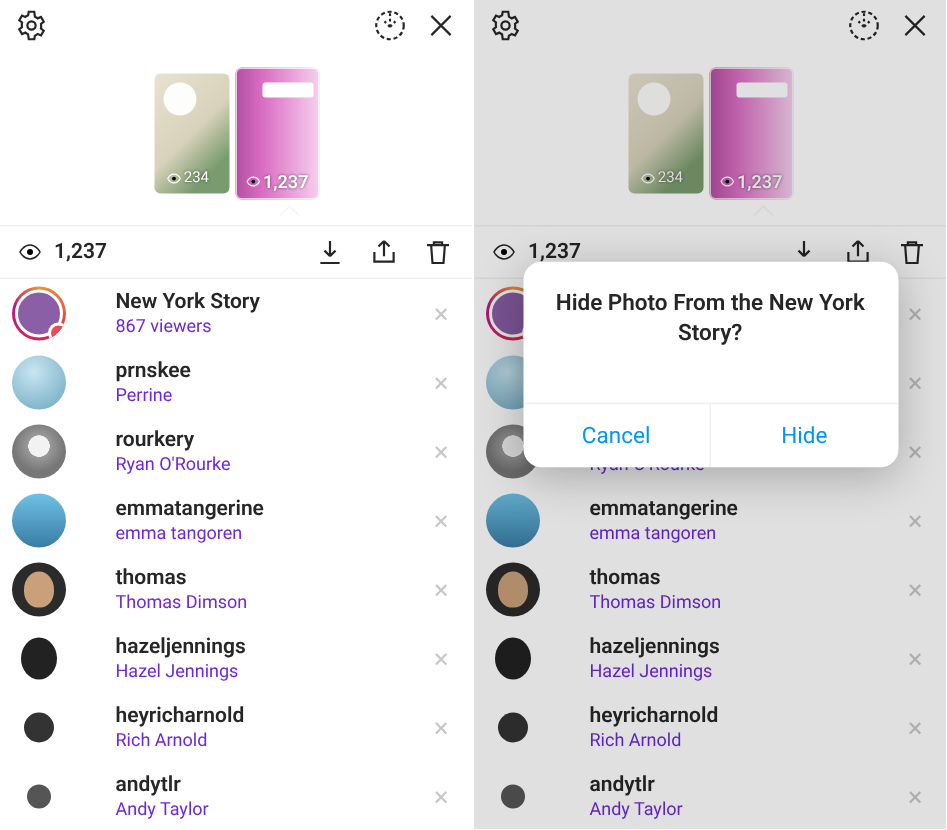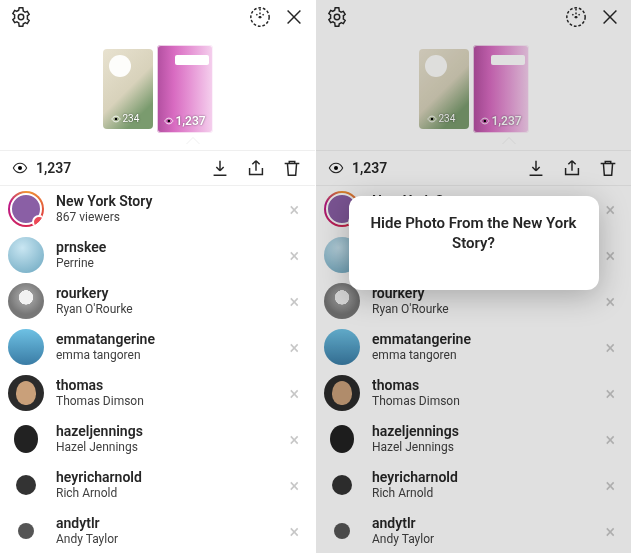--- a/index.html
+++ b/index.html
@@ -56,23 +56,23 @@
     display:flex; align-items:center; padding: 6px 10px 6px 8px; height:46px;
     border-bottom: 0;
   }
   .avatar {
     width:36px;height:36px;border-radius:50%; flex:none; margin-right:12px;
     background:#ddd; position:relative; overflow:hidden;
   }
   .avatar.ring { padding:2px; background: conic-gradient(#f09433,#e6683c,#dc2743,#cc2366,#bc1888,#f09433); }
   .avatar.ring .inner { width:100%;height:100%;border-radius:50%;background:#8a5fa5; border:2px solid #fff; box-sizing:border-box;}
   .avatar .loc-pin{position:absolute;right:-2px;bottom:-2px;width:14px;height:14px;border-radius:50%;background:#ed4956;border:2px solid #fff;}
-  .names { flex:1; min-width:0; line-height:1.2; }
+  .names { flex:1; min-width:0; line-height:1.2;margin-left:21px; }
   .uname { font-weight:600; font-size:14px; color:#262626;}
-  .sub { font-size:12px; color:#404040; }
+  .sub { font-size:12px; color:#6d28d9; }
   .row-x { color:#c7c7c7; font-size:18px; padding:4px 6px; cursor:pointer;}
   
   .av-b{background:radial-gradient(circle at 40% 30%, #c9e6f2, #6aa6bf);}
   .av-c{background:radial-gradient(circle at 50% 40%, #f2f2f2 25%, #999 26%, #777 60%);}
   .av-d{background:linear-gradient(180deg,#6ec1e4,#3a7ca5);}
   .av-e{background:#2b2b2b;}
   .av-e::after{content:"";position:absolute;left:8px;top:6px;width:20px;height:24px;border-radius:50% 50% 45% 45%;background:#c9a07a;}
   .av-f{background:#fff;}
   .av-f::after{content:"";position:absolute;left:6px;top:4px;width:24px;height:28px;border-radius:50%;background:#222;}
   .av-g{background:#fff;}
@@ -391,16 +391,20 @@
           </div>
         <div class="row-x">×</div>
       </div>
 
     </div>
 
     <div class="modal">
       <div class="modal-body">
         <div class="modal-title">Hide Photo From the New York Story?</div>
       </div>
+      <div class="modal-buttons">
+        <div class="modal-btn">Cancel</div>
+        <div class="modal-btn">Hide</div>
+      </div>
     </div>
   </div>
 
 </div>
 
 </body></html>

